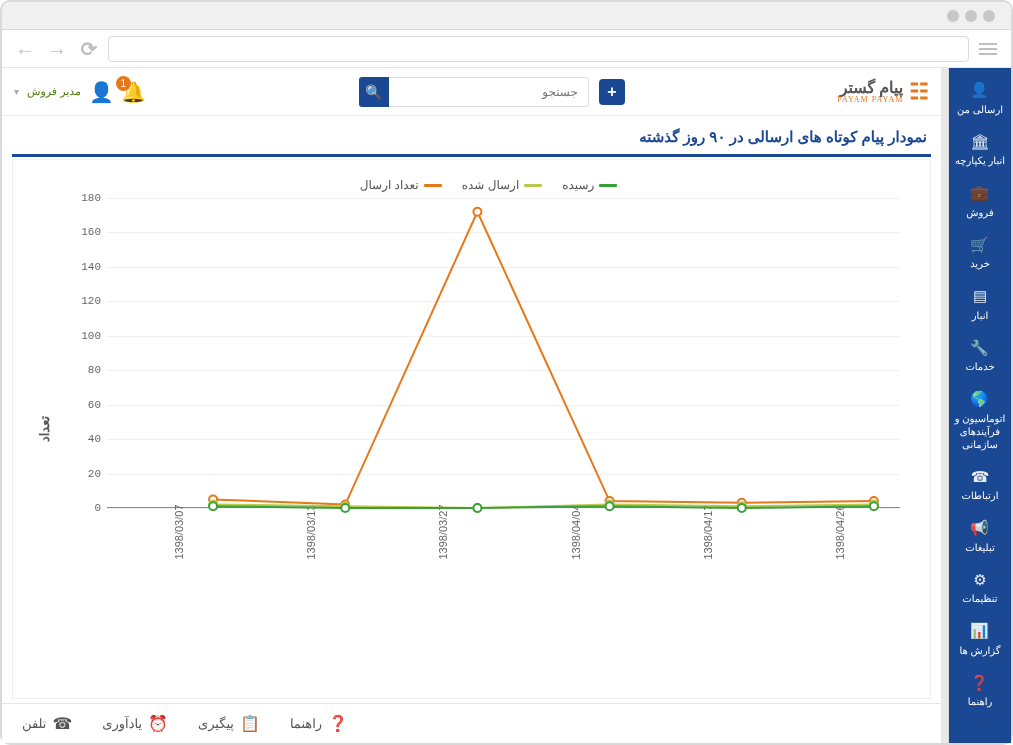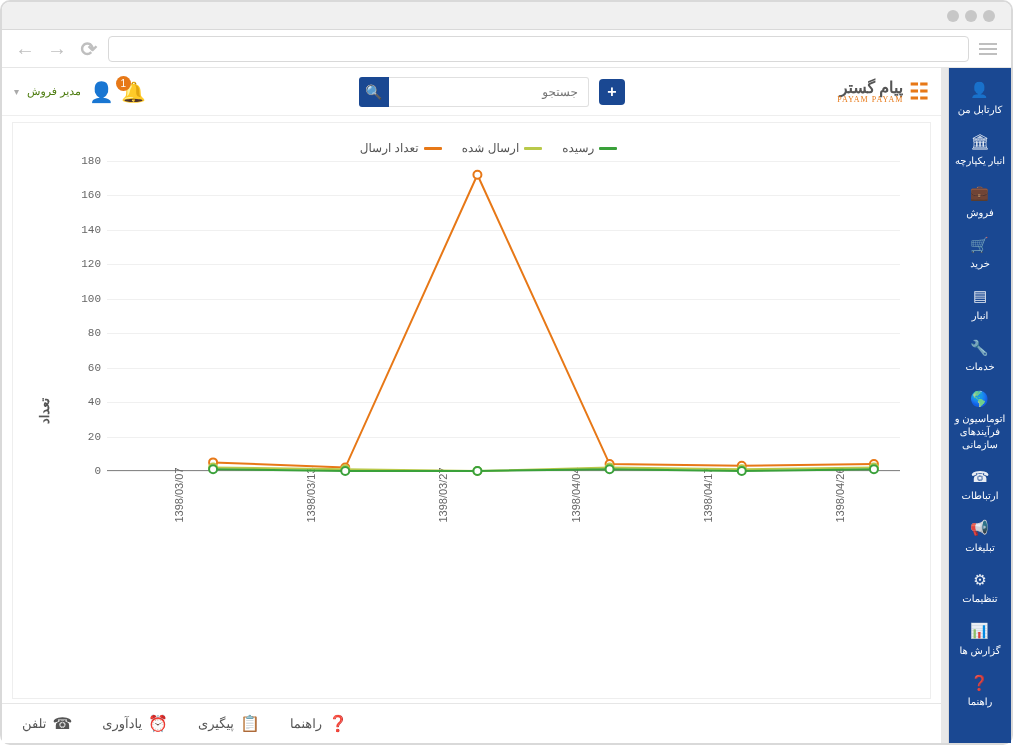--- a/index.html
+++ b/index.html
@@ -194,21 +194,21 @@
         <span></span>
         <span></span>
       </div>
   </div>
 
   <div class="app">
 
     <div class="sidebar">
       <div class="sidebar-item">
         <span class="ico">👤</span>
-        <span>کارتابل من</span>
+        <span>ارسالی من</span>
       </div>
       <div class="sidebar-item">
         <span class="ico">🏛</span>
         <span>انبار یکپارچه</span>
       </div>
       <div class="sidebar-item">
         <span class="ico">💼</span>
         <span>فروش</span>
       </div>
       <div class="sidebar-item">
@@ -275,20 +275,21 @@
             <span class="bell">🔔</span>
             <span class="badge">1</span>
           </div>
           <span class="avatar-ico">👤</span>
           <span class="user-name">مدیر فروش</span>
           <span class="chev">▾</span>
         </div>
       </div>
 
       <div class="panel">
+        <div class="panel-title">نمودار پیام کوتاه های ارسالی در ۹۰ روز گذشته</div>
 
         <div class="chart-box">
           <div class="legend">
             <div class="leg-item">
               <span class="leg-swatch" style="background:#3aa13a"></span>
               <span>رسیده</span>
             </div>
             <div class="leg-item">
               <span class="leg-swatch" style="background:#b9c94a"></span>
               <span>ارسال شده</span>

